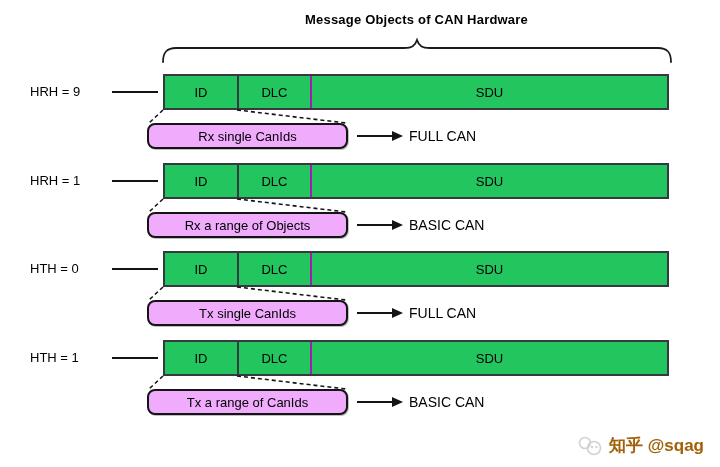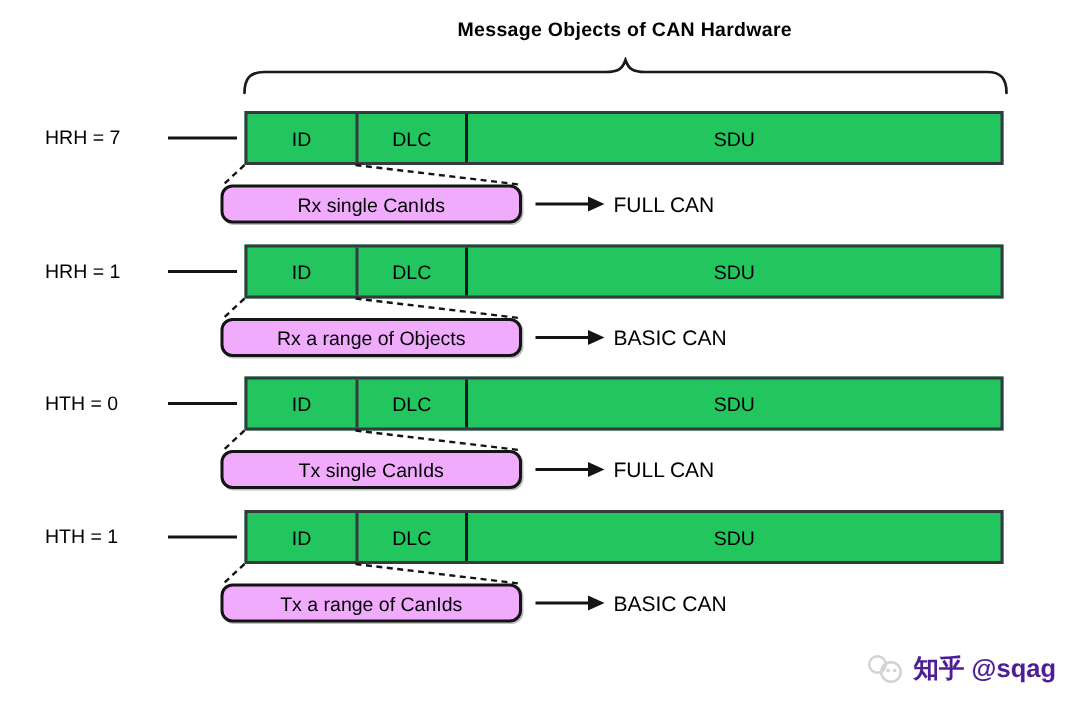--- a/index.html
+++ b/index.html
@@ -16,51 +16,51 @@
   .row-label{
     position:absolute;left:30px;top:10px;width:78px;font-size:13px;white-space:nowrap;
   }
   .leader{position:absolute;left:112px;top:17px;width:46px;height:2px;background:#141414;}
   .mbox{
     position:absolute;left:163px;top:0;width:506px;height:36px;box-sizing:border-box;
     background:#22c55e;border:2px solid #363a40;display:flex;align-items:stretch;
   }
   .cell{display:flex;align-items:center;justify-content:center;font-size:13px;}
   .cell-id{width:72px;}
-  .cell-dlc{width:71px;border-left:2px solid #363a40;border-right:2px solid #0f172a;}
+  .cell-dlc{width:71px;border-left:2px solid #363a40;border-right:2px solid #a21caf;}
   .cell-sdu{flex:1;}
   .dashes{position:absolute;left:140px;top:34px;}
   .callout{
     position:absolute;left:147px;top:49px;width:201px;height:26px;box-sizing:border-box;
     background:#f0abfc;border:2px solid #141414;border-radius:8px;
     display:flex;align-items:center;justify-content:center;font-size:13px;
     box-shadow:1px 1px 0 rgba(0,0,0,0.25);
   }
   .arrow{position:absolute;left:355px;top:55px;}
   .can-type{position:absolute;left:409px;top:54px;font-size:14px;line-height:16px;white-space:nowrap;}
   .watermark{
     position:absolute;right:16px;bottom:10px;display:flex;align-items:center;gap:6px;
-    color:#4c1d95;font-size:17px;font-weight:bold;
+    color:#a16207;font-size:17px;font-weight:bold;
     text-shadow:1px 1px 0 #ffffff, -1px 0 0 rgba(0,0,0,0.06);
     user-select:none;
   }
 </style>
 </head>
 <body>
 
 <div id="canvas">
 
   <div class="title">Message Objects of CAN Hardware</div>
 
   <svg class="brace" width="514" height="28" viewBox="0 0 514 28">
     <path d="M 3 24 C 3 14, 7 10, 16 10 L 244 10 C 252 10, 255 8, 257 2 C 259 8, 262 10, 270 10 L 498 10 C 507 10, 511 14, 511 24" fill="none" stroke="#1a1a1a" stroke-width="1.8" stroke-linecap="round"></path>
   </svg>
 
   <div class="row" style="top:74px;">
-    <div class="row-label">HRH = 7</div>
+    <div class="row-label">HRH = 9</div>
     <div class="leader"></div>
     <div class="mbox">
       <div class="cell cell-id">ID</div>
       <div class="cell cell-dlc">DLC</div>
       <div class="cell cell-sdu">SDU</div>
     </div>
     <svg class="dashes" width="216" height="18" viewBox="0 0 216 18">
       <line x1="23" y1="2" x2="9" y2="15" stroke="#141414" stroke-width="1.6" stroke-dasharray="4 3"></line>
       <line x1="97" y1="2" x2="206" y2="15" stroke="#141414" stroke-width="1.6" stroke-dasharray="4 3"></line>
     </svg>

